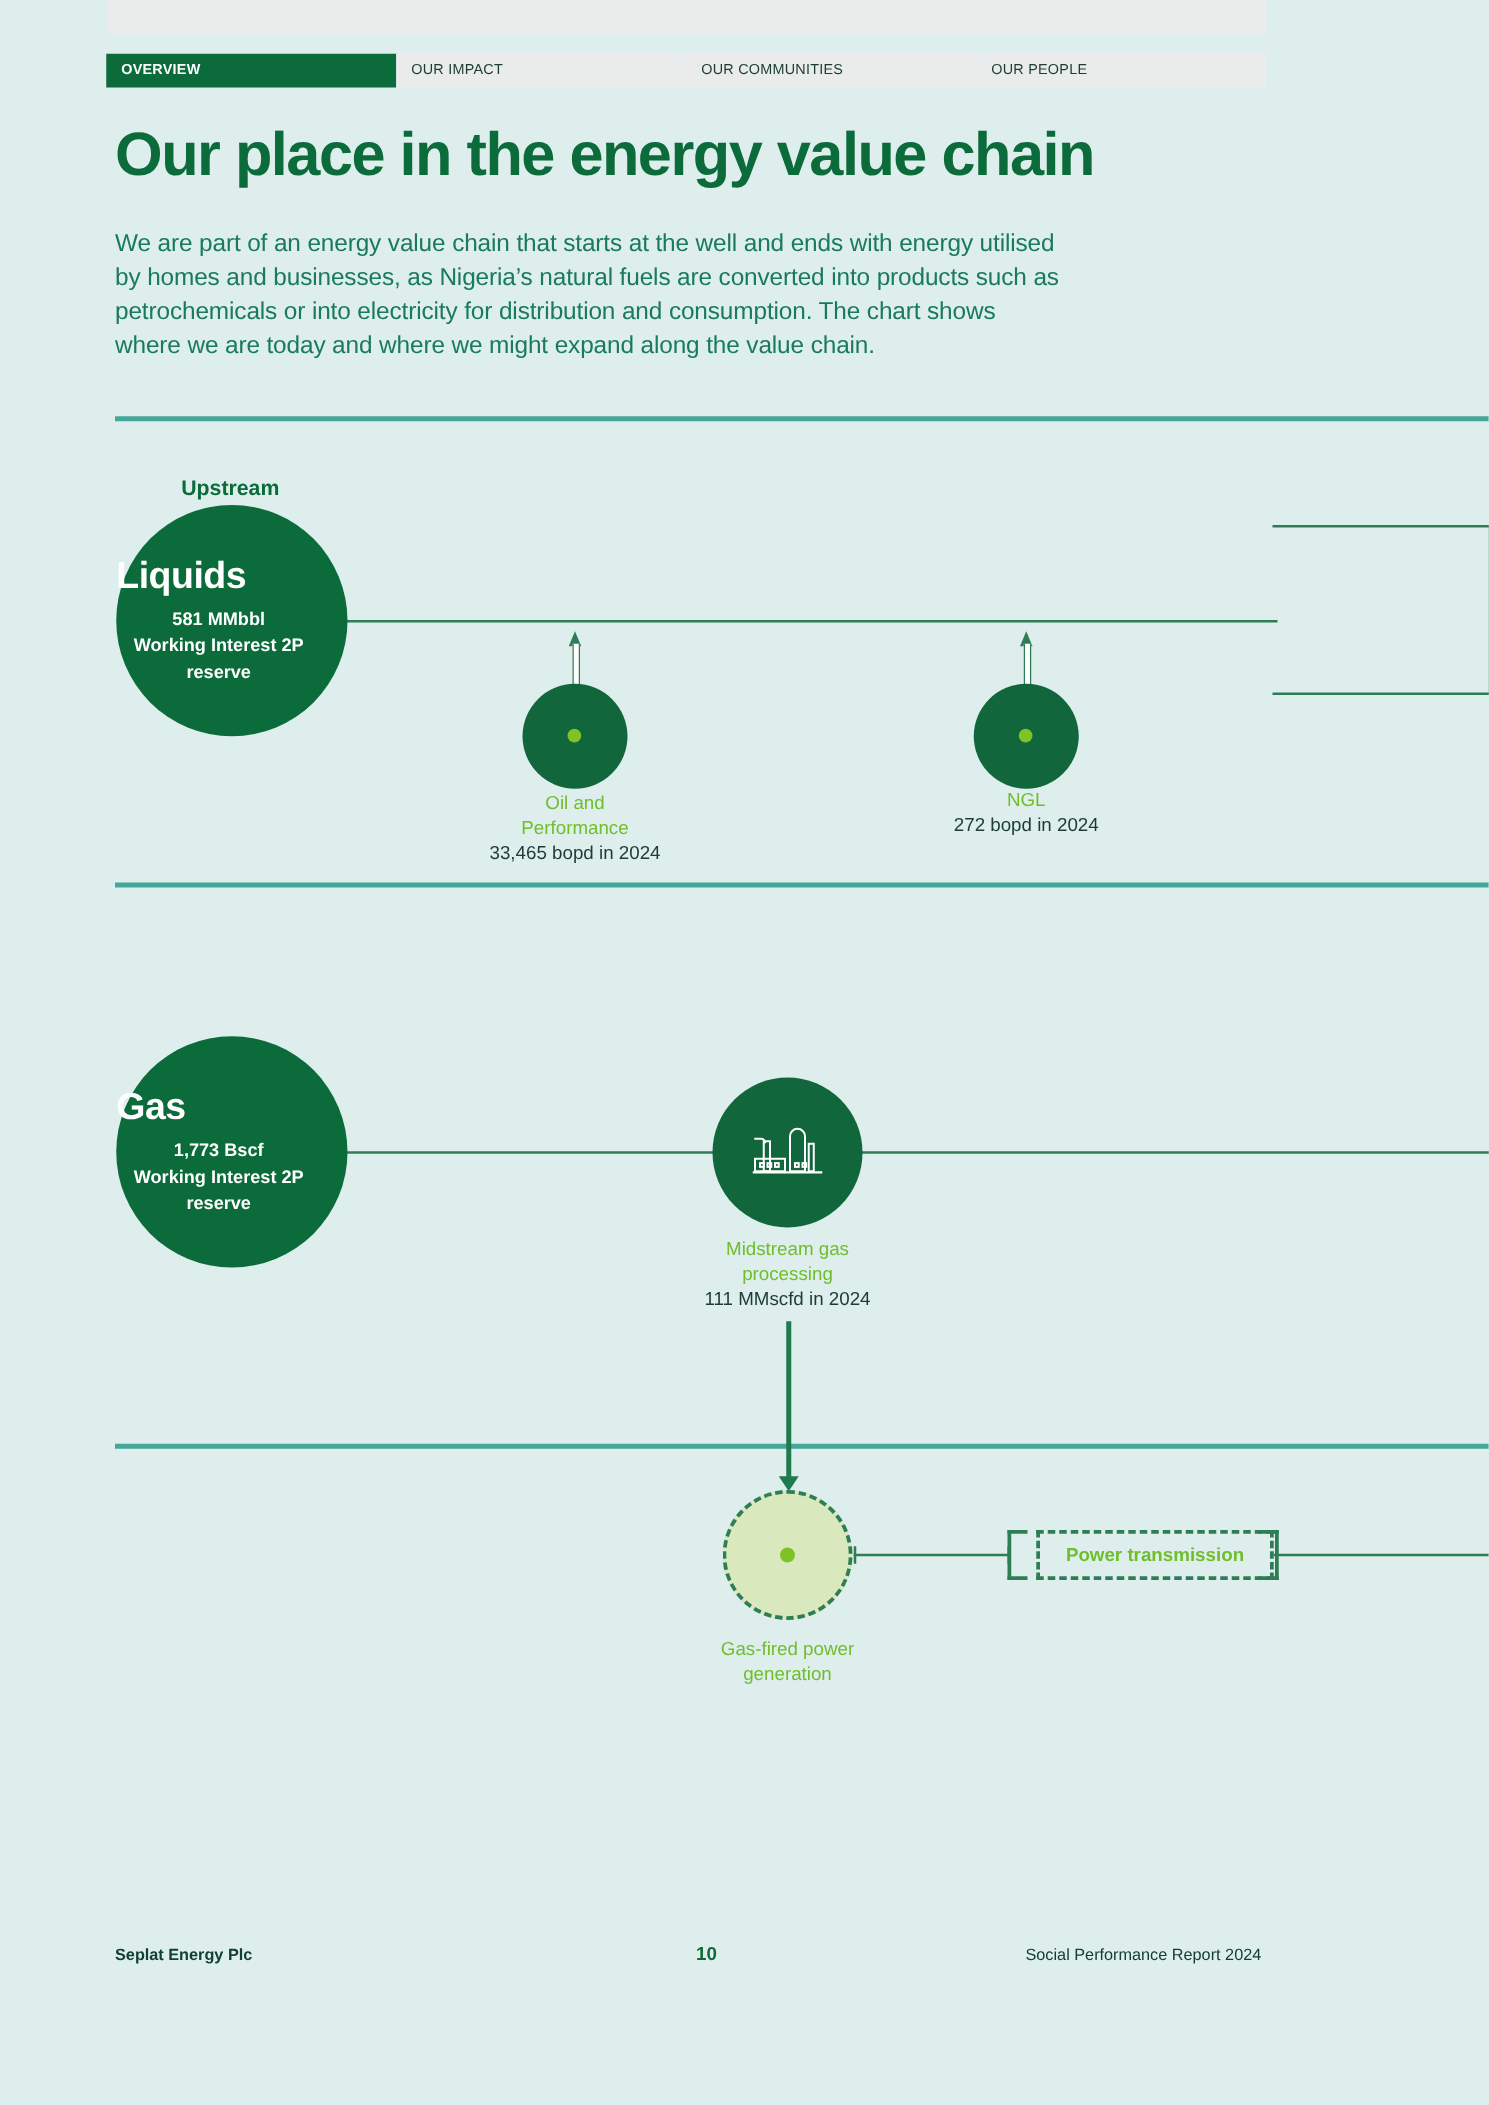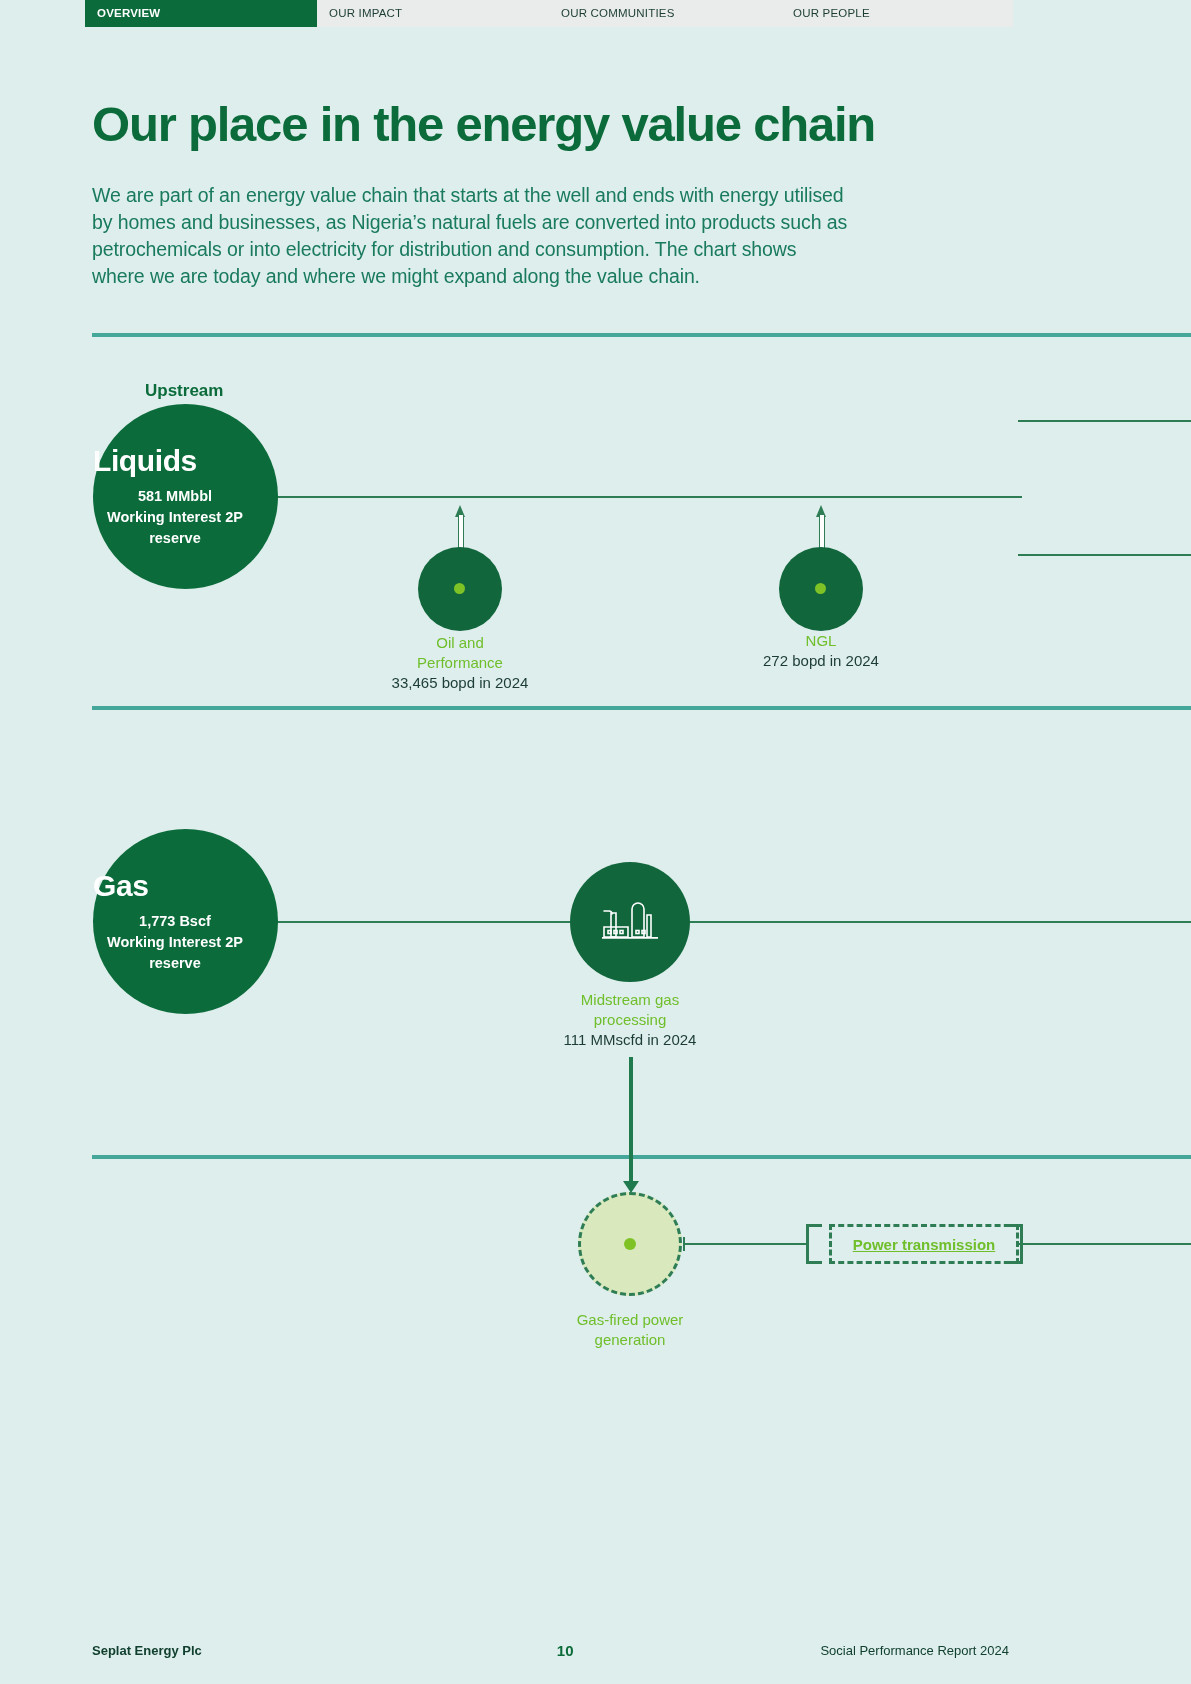--- a/index.html
+++ b/index.html
@@ -28,20 +28,21 @@
   }
   .nav-tab {
     height: 27px;
     line-height: 27px;
     font-size: 11.5px;
     letter-spacing: .2px;
     padding-left: 12px;
     color: #1c3c34;
     background: #e9eceb;
     box-sizing: border-box;
+    margin-top: 43px;
   }
   .nav-tab.active {
     background: #0b6b3a;
     color: #ffffff;
     font-weight: bold;
   }
   .nav-tab.w1 { width: 232px; }
   .nav-tab.w2 { width: 232px; }
   .nav-tab.w3 { width: 232px; }
   .nav-tab.w4 { width: 232px; }
@@ -235,40 +236,39 @@
     position: absolute;
     border: 3px dashed #2f7d55;
     box-sizing: border-box;
     display: flex;
     align-items: center;
     justify-content: center;
     font-size: 15px;
     font-weight: bold;
     color: #6fbe2a;
     white-space: nowrap;
-    text-decoration: underline;
   }
   .bracket-left {
     position: absolute;
     border: 3px solid #2f7d55;
     border-right: none;
     box-sizing: border-box;
   }
   .bracket-right {
     position: absolute;
     border: 3px solid #2f7d55;
     border-left: none;
     box-sizing: border-box;
   }
 
   
   #footer {
     position: absolute;
     left: 92px;
-    top: 1642px;
+    top: 1555px;
     width: 1007px;
     display: flex;
     align-items: center;
     font-size: 13px;
   }
   #footer .f-left {
     font-weight: bold;
     color: #12402f;
     flex: 0 0 auto;
   }

